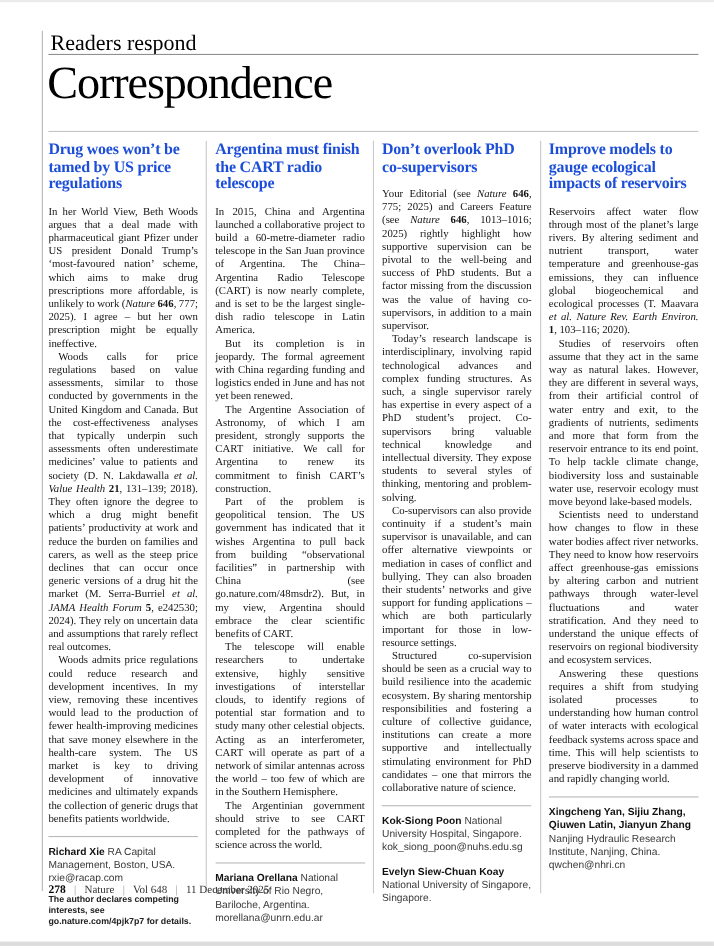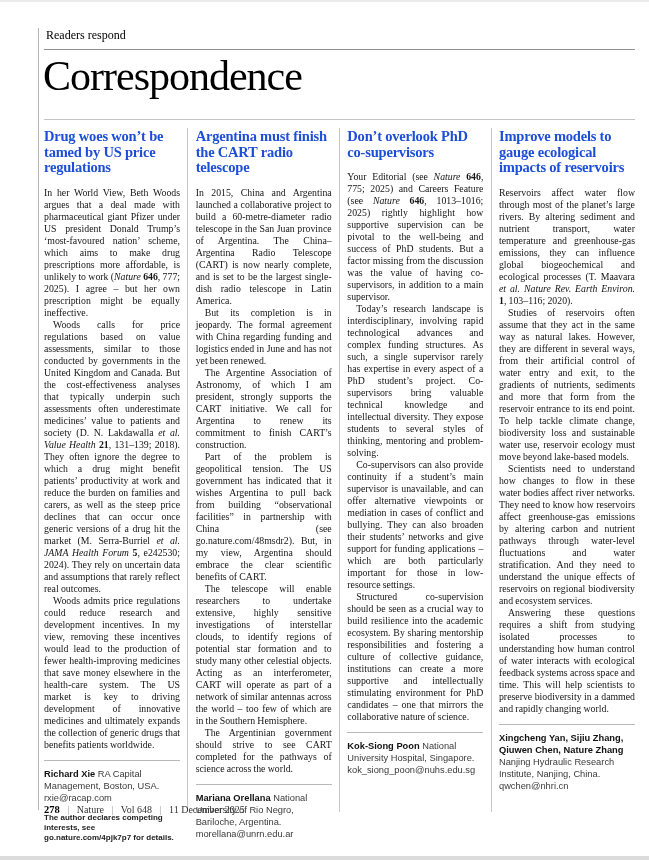--- a/index.html
+++ b/index.html
@@ -6,21 +6,21 @@
   body{
     width:649px;height:862px;position:relative;overflow:hidden;
     background:#ffffff;color:#111;
     font-family:"Liberation Serif", serif;
   }
   .edge-top{position:absolute;left:0;top:0;width:649px;height:2px;background:#eaeaea;}
   .edge-bottom{position:absolute;left:0;top:856px;width:649px;height:4px;background:#dcdcdc;}
   .left-rule{position:absolute;left:38px;top:28px;width:1px;height:782px;background:#b5b5b5;}
   .kicker{
     position:absolute;left:46px;top:28px;
-    font-size:12px;font-weight:400;color:#000;letter-spacing:0;
+    font-size:20px;font-weight:400;color:#000;letter-spacing:0;
   }
   .rule-1{position:absolute;left:44px;top:49px;width:591px;height:1px;background:#8f8f8f;}
   .page-title{
     position:absolute;left:43px;top:52px;margin:0;
     font-size:42px;font-weight:400;color:#000;letter-spacing:-1px;
     font-family:"Liberation Serif", serif;
   }
   .rule-2{position:absolute;left:44px;top:119px;width:591px;height:1px;background:#c4c4c4;}
   .columns{
     position:absolute;left:44px;top:128px;width:591px;height:684px;
@@ -91,30 +91,31 @@
     </article>
     <div class="col-divider"></div>
     <article class="col">
       <h2 class="letter-title">Don’t overlook PhD co-supervisors</h2>
       <p class="para">Your Editorial (see <i>Nature</i> <b>646</b>, 775; 2025) and Careers Feature (see <i>Nature</i> <b>646</b>, 1013–1016; 2025) rightly highlight how supportive supervision can be pivotal to the well-being and success of PhD students. But a factor missing from the discussion was the value of having co-supervisors, in addition to a main supervisor.</p>
       <p class="para indent">Today’s research landscape is interdisciplinary, involving rapid technological advances and complex funding structures. As such, a single supervisor rarely has expertise in every aspect of a PhD student’s project. Co-supervisors bring valuable technical knowledge and intellectual diversity. They expose students to several styles of thinking, mentoring and problem-solving.</p>
       <p class="para indent">Co-supervisors can also provide continuity if a student’s main supervisor is unavailable, and can offer alternative viewpoints or mediation in cases of conflict and bullying. They can also broaden their students’ networks and give support for funding applications – which are both particularly important for those in low-resource settings.</p>
       <p class="para indent">Structured co-supervision should be seen as a crucial way to build resilience into the academic ecosystem. By sharing mentorship responsibilities and fostering a culture of collective guidance, institutions can create a more supportive and intellectually stimulating environment for PhD candidates – one that mirrors the collaborative nature of science.</p>
       <hr class="sig-rule">
       <div class="sig-block"><b>Kok-Siong Poon</b><span> National University Hospital, Singapore.</span><br><span>kok_siong_poon@nuhs.edu.sg</span></div>
+      <div class="sig-block"><b>Evelyn Siew-Chuan Koay</b><span> National University of Singapore, Singapore.</span></div>
     </article>
     <div class="col-divider"></div>
     <article class="col">
       <h2 class="letter-title">Improve models to gauge ecological impacts of reservoirs</h2>
       <p class="para">Reservoirs affect water flow through most of the planet’s large rivers. By altering sediment and nutrient transport, water temperature and greenhouse-gas emissions, they can influence global biogeochemical and ecological processes (T. Maavara <i>et al.</i> <i>Nature Rev. Earth Environ.</i> <b>1</b>, 103–116; 2020).</p>
       <p class="para indent">Studies of reservoirs often assume that they act in the same way as natural lakes. However, they are different in several ways, from their artificial control of water entry and exit, to the gradients of nutrients, sediments and more that form from the reservoir entrance to its end point. To help tackle climate change, biodiversity loss and sustainable water use, reservoir ecology must move beyond lake-based models.</p>
       <p class="para indent">Scientists need to understand how changes to flow in these water bodies affect river networks. They need to know how reservoirs affect greenhouse-gas emissions by altering carbon and nutrient pathways through water-level fluctuations and water stratification. And they need to understand the unique effects of reservoirs on regional biodiversity and ecosystem services.</p>
       <p class="para indent">Answering these questions requires a shift from studying isolated processes to understanding how human control of water interacts with ecological feedback systems across space and time. This will help scientists to preserve biodiversity in a dammed and rapidly changing world.</p>
       <hr class="sig-rule">
-      <div class="sig-block"><b>Xingcheng Yan, Sijiu Zhang, Qiuwen Chen, Nature Zhang</b><span> Nanjing Hydraulic Research Institute, Nanjing, China.</span><br><span>qwchen@nhri.cn</span></div>
+      <div class="sig-block"><b>Xingcheng Yan, Sijiu Zhang, Qiuwen Latin, Jianyun Zhang</b><span> Nanjing Hydraulic Research Institute, Nanjing, China.</span><br><span>qwchen@nhri.cn</span></div>
     </article>
   </div>
 
 <div class="footer">
   <span class="page-num">278</span>
   <span class="sep">|</span>
   <span>Nature</span>
   <span class="sep">|</span>
   <span>Vol 648</span>
   <span class="sep">|</span>

